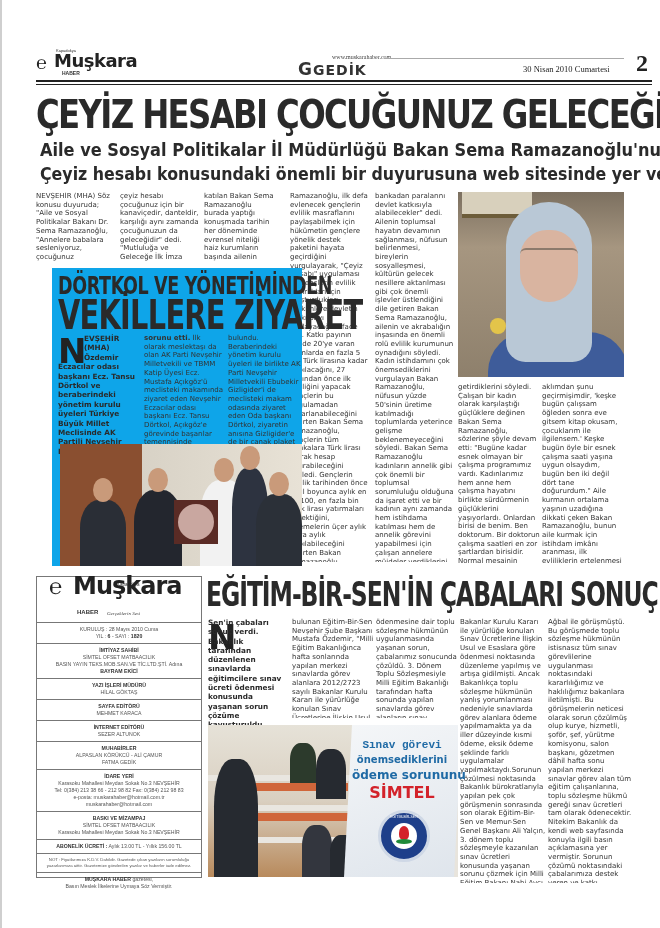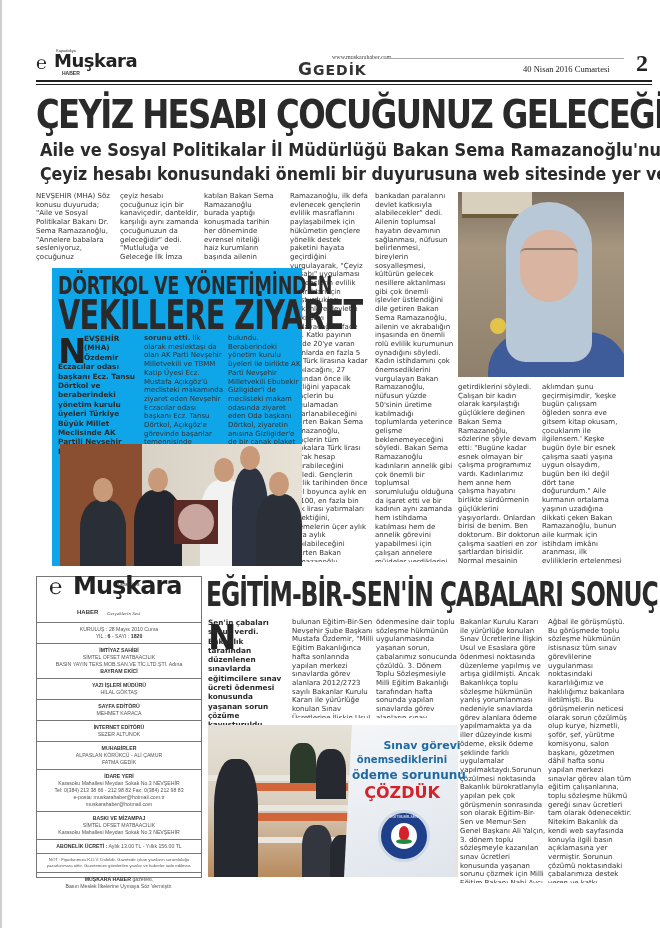--- a/index.html
+++ b/index.html
@@ -113,21 +113,21 @@
   <div class="masthead">
     <div class="logo-small">
       <span class="swirl">℮</span>
       <span class="tiny">Kapadokya</span>
       <span class="name">Muşkara</span>
       <span class="sub">HABER</span>
     </div>
     <span class="site-url">www.muskarahaber.com</span>
     <div class="url-rule"></div>
     <div class="section-name"><span class="big">G</span><span>GEDİK</span></div>
-    <span class="date">40 Nisan 2016 Cumartesi</span>
+    <span class="date">30 Nisan 2010 Cumartesi</span>
     <span class="page-num">2</span>
   </div>
   <div class="top-rule1"></div>
   <div class="top-rule2"></div>
 
   <div class="headline">ÇEYİZ HESABI ÇOCUĞUNUZ GELECEĞİDİR</div>
   <div class="subhead l1">Aile ve Sosyal Politikalar İl Müdürlüğü Bakan Sema Ramazanoğlu'nun</div>
   <div class="subhead l2">Çeyiz hesabı konusundaki önemli bir duyurusuna web sitesinde yer verdi.</div>
 
   <div class="col a1c1">NEVŞEHİR (MHA) Söz konusu duyuruda; "Aile ve Sosyal Politikalar Bakanı Dr. Sema Ramazanoğlu, "Annelere babalara sesleniyoruz, çocuğunuz doğduğunda bir çeyiz hesabı açtırın, o</div>
@@ -255,23 +255,23 @@
       <div class="seat" style="left:40px;top:88px;width:108px;"></div>
       <div class="desk" style="left:50px;top:112px;width:98px;"></div>
       <div class="fig" style="left:6px;top:34px;width:44px;height:118px;"></div>
       <div class="fig" style="left:82px;top:18px;width:26px;height:40px;background:#2c3a2c;"></div>
       <div class="fig" style="left:108px;top:24px;width:30px;height:50px;"></div>
       <div class="fig" style="left:94px;top:100px;width:30px;height:52px;background:#33363e;"></div>
       <div class="fig" style="left:122px;top:110px;width:26px;height:42px;"></div>
     </div>
     <div class="exam-ad"></div>
   </div>
-  <div class="ad-text ad-t1" style="top:739px;left:372px;">Sınav görevi</div>
+  <div class="ad-text ad-t1" style="top:739px;left:352px;font-family:Liberation Mono, monospace;">Sınav görevi</div>
   <div class="ad-text ad-t2" style="top:754px;left:352px;">önemsediklerini</div>
   <div class="ad-text ad-t3" style="top:768px;left:352px;">ödeme sorununu</div>
-  <div class="ad-text ad-t4" style="top:783px;left:352px;">ÇÖZDÜK</div>
+  <div class="ad-text ad-t4" style="top:783px;left:352px;">SİMTEL</div>
   <div class="ad-badge" style="left:378px;top:810px;">
     <div class="ring">EĞİTİM-BİR-SEN</div>
     <div class="inner"></div>
     <div class="flame"></div>
     <div class="leaf"></div>
   </div>
 </div>
 
 </body></html>

